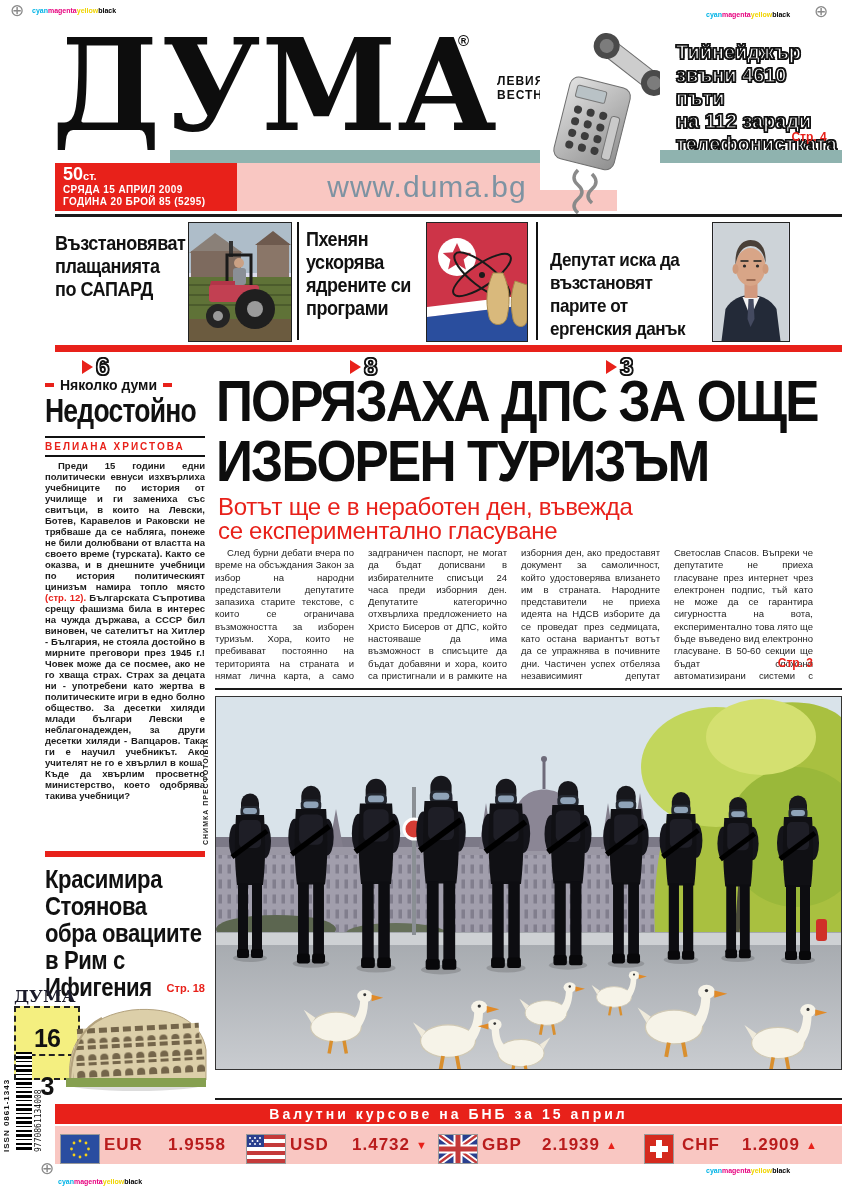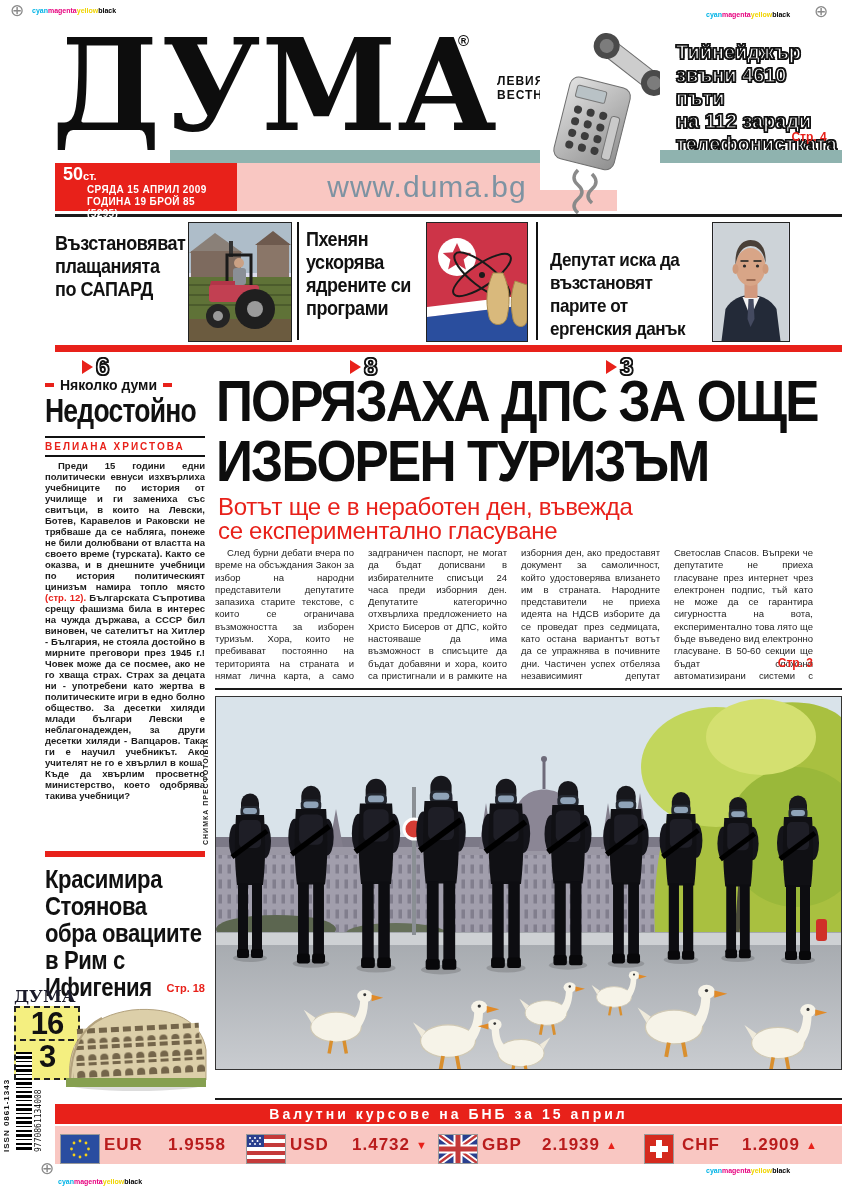--- a/index.html
+++ b/index.html
@@ -18,21 +18,21 @@
   
   .logo{font-family:"DejaVu Serif",serif;font-weight:bold;font-size:122px;line-height:1;
         letter-spacing:1px;color:#0d0d0d;transform:scaleY(1.04);transform-origin:left top;}
   .logo-reg{font-size:15px;font-weight:bold;color:#0d0d0d;}
   .tagline{font-size:12px;font-weight:bold;letter-spacing:1px;line-height:14px;color:#111;}
   .phone-head{font-size:21px;line-height:23px;transform:scaleX(0.95);transform-origin:left top;}
   .pageref{color:#e8211a;font-weight:bold;font-size:12px;}
   .tealbar{background:#8fb3af;}
   .datebox{background:#e8211a;color:#fff;padding:3px 8px;line-height:12px;}
   .datebox .p1{font-size:18px;font-weight:bold;line-height:16px;}
-  .datebox .p2{font-size:10px;font-weight:bold;letter-spacing:0.4px;margin-left:24px;}
+  .datebox .p2{font-size:10px;font-weight:bold;letter-spacing:0.4px;}
   .webbar{background:#f9c7c2;text-align:center;}
   .weburl{font-size:30px;font-weight:normal;color:#7e93a2;letter-spacing:1px;line-height:48px;}
   .rule-k{background:#1a1a1a;}
   .rule-r{background:#e8211a;}
   
   .teaser-title{font-weight:bold;font-size:20px;line-height:23px;letter-spacing:-0.5px;
                 transform:scaleX(0.9);transform-origin:left top;}
   .teaser-img{border:1px solid #222;overflow:hidden;background:#dde;}
   .vdiv{background:#111;}
   
@@ -48,21 +48,21 @@
   .byline{border-top:2px solid #111;border-bottom:2px solid #111;padding:3px 0;
           font-size:10px;font-weight:bold;letter-spacing:2px;color:#e8211a;}
   .op-body{font-size:9.5px;line-height:11px;font-weight:bold;text-align:justify;
            margin:0;color:#1c1c1c;}
   .op-body .ind{display:inline-block;width:13px;}
   .cult-title{font-size:26px;line-height:27px;font-weight:bold;letter-spacing:-0.5px;
               transform:scaleX(0.85);transform-origin:left top;white-space:nowrap;}
   
   .stamp-brand{font-family:"DejaVu Serif",serif;font-weight:bold;font-size:17px;color:#1a1a2a;}
   .stampbox{background:#f4ef80;border:2px dashed #222;text-align:center;}
-  .stampbox .n{font-size:31px;font-weight:bold;line-height:31px;letter-spacing:-1px;}
+  .stampbox .n{font-size:25px;font-weight:bold;line-height:31px;letter-spacing:-1px;margin-top:15px;}
   .stampbox .dash{border-top:2px dashed #222;margin:0 4px;}
   .vtext{writing-mode:vertical-rl;transform:rotate(180deg);}
   .issn{font-size:8px;font-weight:bold;letter-spacing:1px;color:#111;}
   .bcdigits{font-family:"DejaVu Sans Mono",monospace;font-size:8px;color:#111;}
   .bars{background:repeating-linear-gradient(180deg,#000 0 2px,#fff 2px 4px,#000 4px 7px,#fff 7px 9px,#000 9px 10px,#fff 10px 13px);}
   
   .lead-h{font-size:57px;line-height:58px;font-weight:bold;letter-spacing:-2px;
           transform:scaleX(0.9);transform-origin:left top;white-space:nowrap;color:#0d0d0d;}
   .lead-sub{font-size:24px;line-height:24px;color:#e8211a;letter-spacing:-0.3px;}
   .lead-cols{column-count:4;column-gap:14px;height:140px;overflow:hidden;}
@@ -144,21 +144,21 @@
     <div>Тийнейджър</div>
     <div>звъни 4610 пъти</div>
     <div>на 112 заради</div>
     <div>телефонистката</div>
   </div>
   <div class="abs pageref" style="left:780px;top:130px;width:58px;text-align:center;">Стр. 4</div>
 
   <div class="abs datebox" style="left:55px;top:163px;width:166px;height:42px;z-index:2;">
     <div class="p1"><span>50</span><span style="font-size:11px;">ст.</span></div>
     <div class="p2">СРЯДА 15 АПРИЛ 2009</div>
-    <div class="p2">ГОДИНА 19 БРОЙ 85 (5295)</div>
+    <div class="p2">ГОДИНА 20 БРОЙ 85 (5295)</div>
   </div>
   <div class="abs webbar" style="left:237px;top:163px;width:380px;height:48px;z-index:1;">
     <span class="weburl">www.duma.bg</span>
   </div>
 
   <div class="abs rule-k" style="left:55px;top:214px;width:787px;height:3px;"></div>
 
   <div class="abs teaser-title" style="left:55px;top:232px;width:135px;">Възстановяват плащанията по САПАРД</div>
   <div class="abs teaser-img" style="left:188px;top:222px;width:102px;height:118px;">
     <svg width="102" height="118" viewBox="0 0 102 118">

